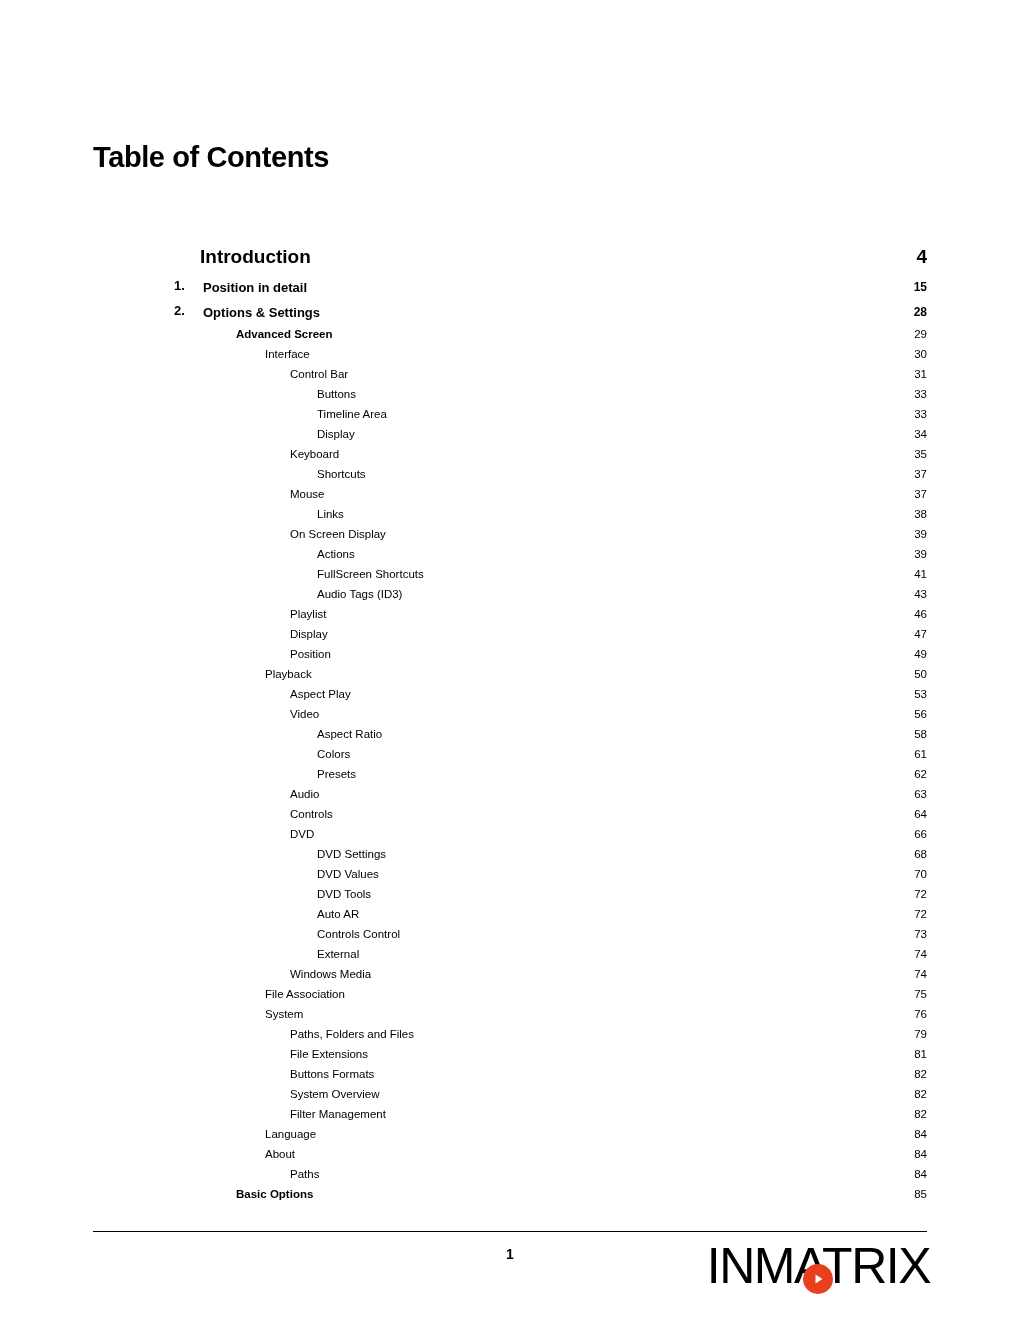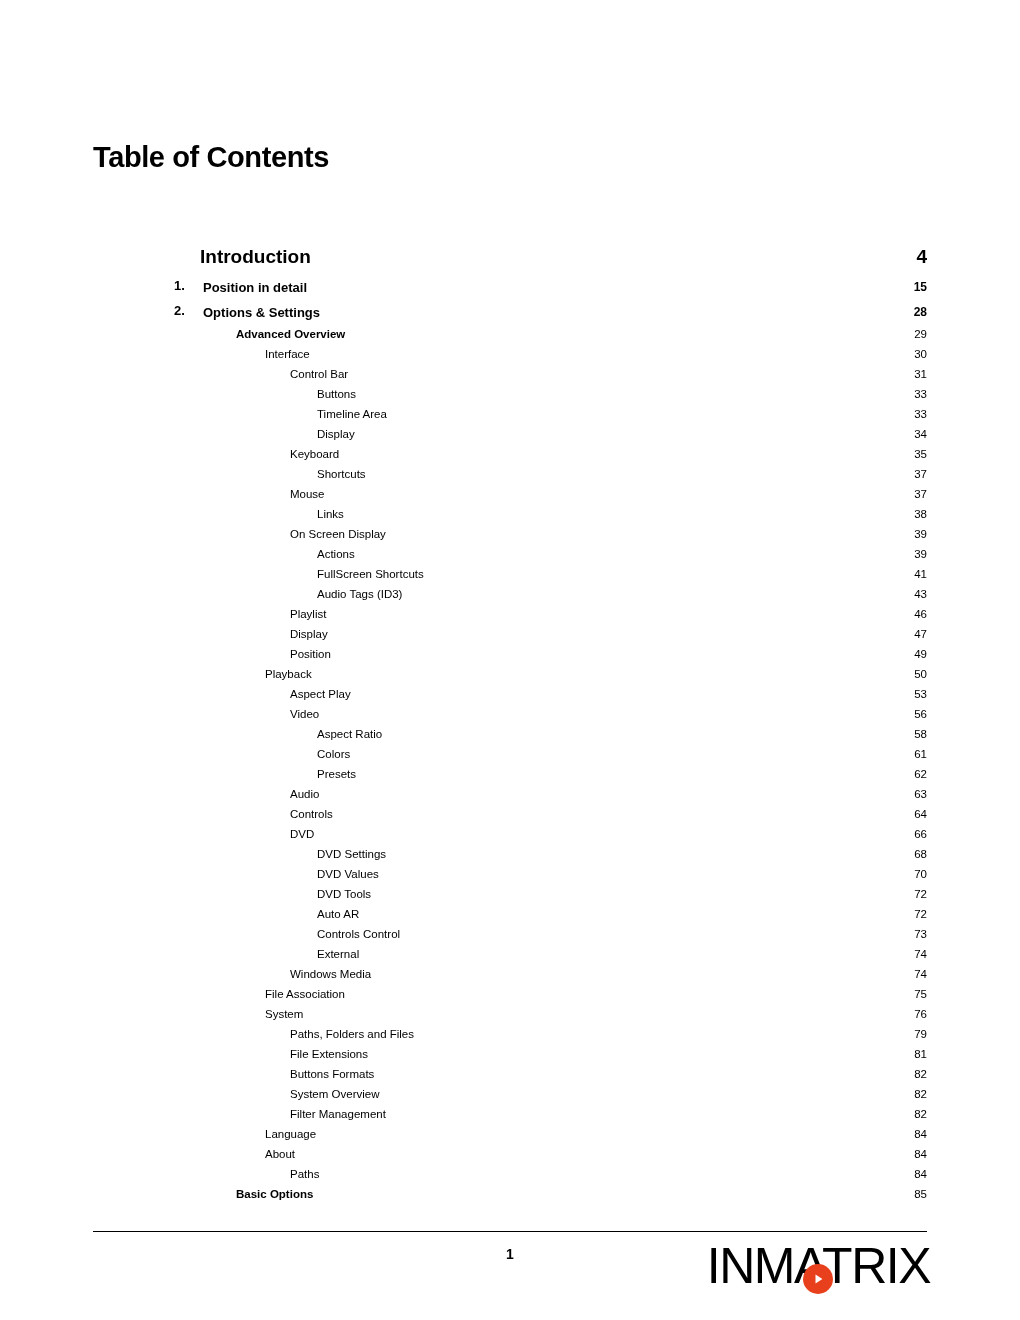--- a/index.html
+++ b/index.html
@@ -201,21 +201,21 @@
       </div>
       <div class="toc-row lvl-num lead-a">
         <span class="row-num">2.</span>
         <span class="row-label">Options &amp; Settings</span>
         <span class="row-leader">
           <span class="leader-inner">............................................................................................................................................................................................................................................................................................................</span>
         </span>
         <span class="row-page">28</span>
       </div>
       <div class="toc-row lvl-b lead-a">
-        <span class="row-label">Advanced Overview</span>
+        <span class="row-label">Advanced Screen</span>
         <span class="row-leader">
           <span class="leader-inner">............................................................................................................................................................................................................................................................................................................</span>
         </span>
         <span class="row-page">29</span>
       </div>
       <div class="toc-row lvl-1 lead-b">
         <span class="row-label">Interface</span>
         <span class="row-leader">
           <span class="leader-inner">............................................................................................................................................................................................................................................................................................................</span>
         </span>

